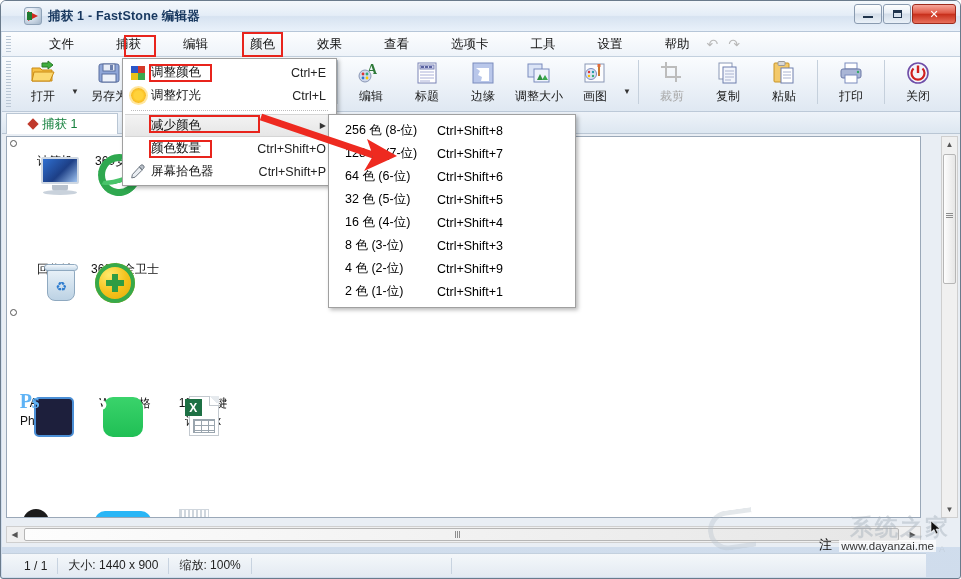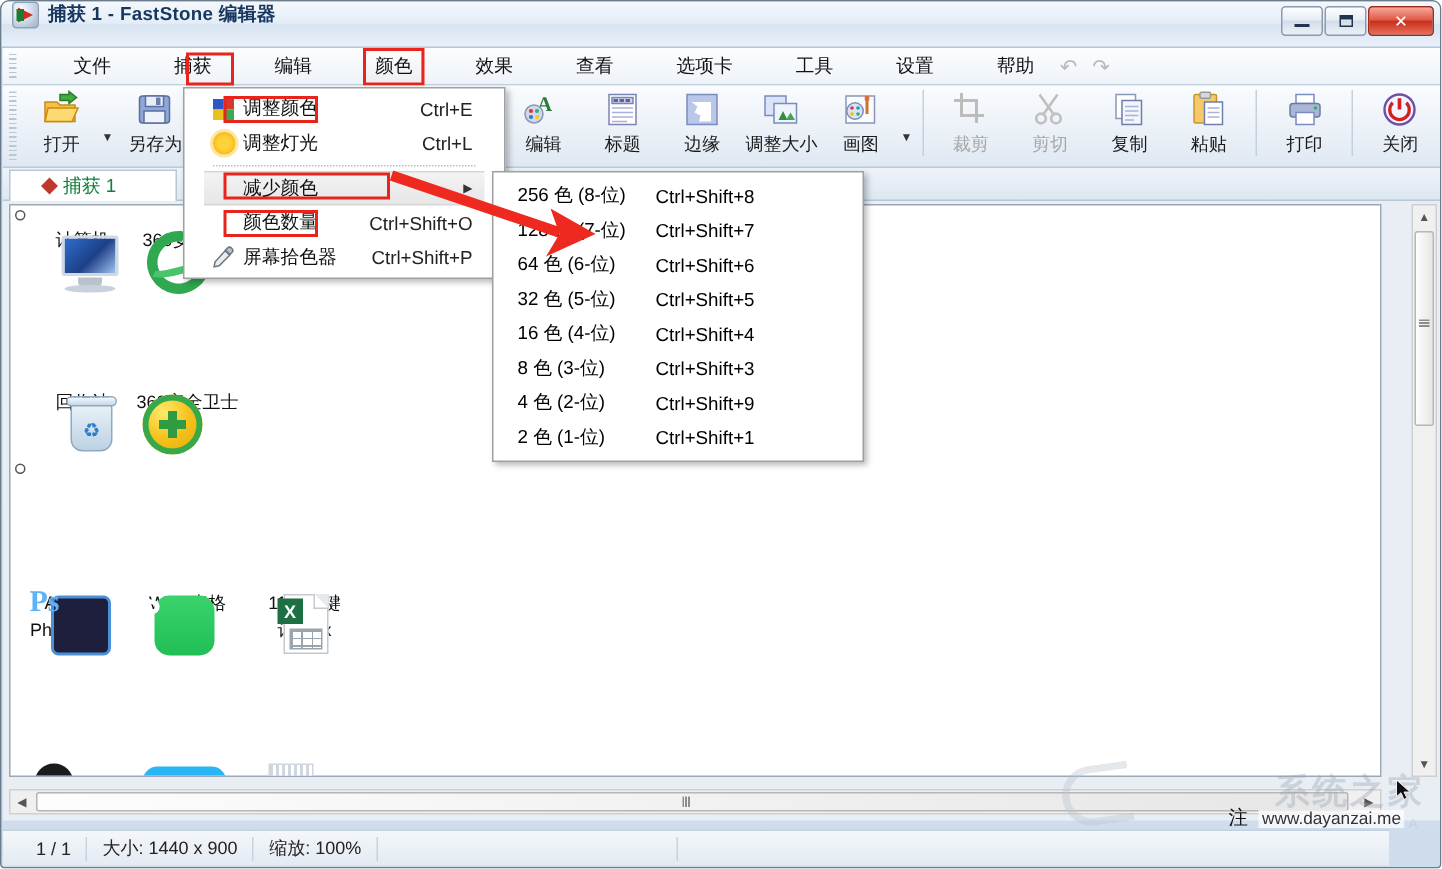--- a/index.html
+++ b/index.html
@@ -14,21 +14,21 @@
     border: 1px solid #6a7b8c;
     border-radius: 6px 6px 3px 3px;
     overflow: hidden;
   }
 
   
   #titlebar {
     position: absolute; left:0; top:0; width: 959px; height: 31px;
     background: linear-gradient(180deg,#f4f8fc 0%, #e4edf7 48%, #d7e3f1 52%, #e9f1fa 100%);
     border-bottom: 1px solid #b6c6d8;
-    display: flex; 
+    display: flex; align-items: center; padding-left: 16px;
   }
   #titlebar .appicon {
     width: 18px; height: 18px; margin-left: 7px; margin-right: 6px;
     border-radius: 3px; position: relative;
     background: radial-gradient(circle at 30% 30%, #ffffff 0%, #d9e3ef 40%, #9fb2c6 100%);
     border: 1px solid #8fa3b8;
   }
   #titlebar .appicon:after {
     content: ""; position: absolute; left: 3px; top: 3px;
     width: 0; height: 0;
@@ -200,21 +200,21 @@
     font-size: 12px; color: #222;
   }
   .st-cell { padding: 0 10px; height: 16px; display:flex; align-items:center; border-right: 1px solid #c8d3e0; }
   .st-cell:first-child { margin-left: 12px; }
   .st-spacer { flex: 1; }
 
   
   .menu-pop {
     position: absolute; background: #ffffff; border: 1px solid #a0a0a0;
     box-shadow: 2px 2px 4px rgba(0,0,0,.28); font-size: 12.5px; color: #111;
-    padding: 2px 13px; z-index: 40;
+    padding: 2px 2px; z-index: 40;
   }
   .mrow { display: flex; align-items: center; height: 23px; padding: 0 8px 0 0; position: relative; }
   .mrow .ico { width: 26px; height: 20px; display:flex; align-items:center; justify-content:center; }
   .mrow .txt { flex: 1; white-space: nowrap; }
   .mrow .acc { color: #222; margin-left: 26px; white-space: nowrap; }
   .mrow .sub { margin-left: 14px; font-size: 8px; color: #333; }
   .mrow.hover { background: linear-gradient(180deg,#f3f3f3,#e6e6e6); border-top:1px solid #d5d5d5; border-bottom:1px solid #d5d5d5;}
   .msep { height: 1px; margin: 3px 6px; border-top: 1px dotted #bdbdbd; }
   .hlbox { position: absolute; border: 2px solid #e8241c; pointer-events: none; z-index: 60; }
 
@@ -391,31 +391,20 @@
     <div class="tb-btn dim">
       <span class="tb-ico">
         <svg width="26" height="26" viewBox="0 0 26 26">
           <path d="M7 2 v15 h15" fill="none" stroke="#bcbcbc" stroke-width="2"></path>
           <path d="M2 7 h15 v15" fill="none" stroke="#bcbcbc" stroke-width="2"></path>
         </svg>
       </span>
       <span class="lbl">裁剪</span>
     </div>
 
-    <div class="tb-btn dim">
-      <span class="tb-ico">
-        <svg width="26" height="26" viewBox="0 0 26 26">
-          <circle cx="7" cy="19" r="3.2" fill="none" stroke="#c0c0c0" stroke-width="1.8"></circle>
-          <circle cx="17" cy="19" r="3.2" fill="none" stroke="#c0c0c0" stroke-width="1.8"></circle>
-          <line x1="8" y1="17" x2="18" y2="3" stroke="#c0c0c0" stroke-width="1.8"></line>
-          <line x1="16" y1="17" x2="6" y2="3" stroke="#c0c0c0" stroke-width="1.8"></line>
-        </svg>
-      </span>
-      <span class="lbl">剪切</span>
-    </div>
 
     <div class="tb-btn">
       <span class="tb-ico">
         <svg width="26" height="26" viewBox="0 0 26 26">
           <rect x="4" y="3" width="13" height="16" fill="#fff" stroke="#8a97b5"></rect>
           <rect x="8" y="7" width="13" height="16" fill="#f2f5fc" stroke="#6f7fad"></rect>
           <line x1="10" y1="11" x2="19" y2="11" stroke="#aab3d0"></line>
             <line x1="10" y1="14" x2="19" y2="14" stroke="#aab3d0"></line>
           <line x1="10" y1="17" x2="19" y2="17" stroke="#aab3d0"></line>
             <line x1="10" y1="20" x2="16" y2="20" stroke="#aab3d0"></line>

